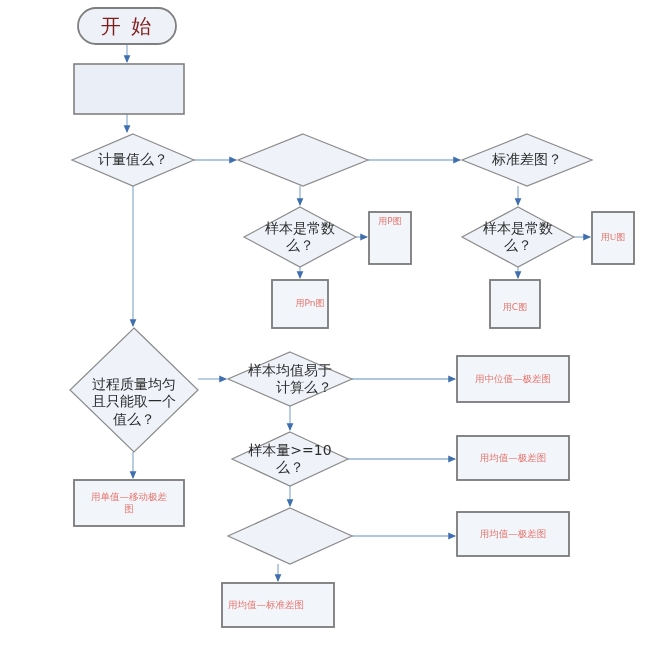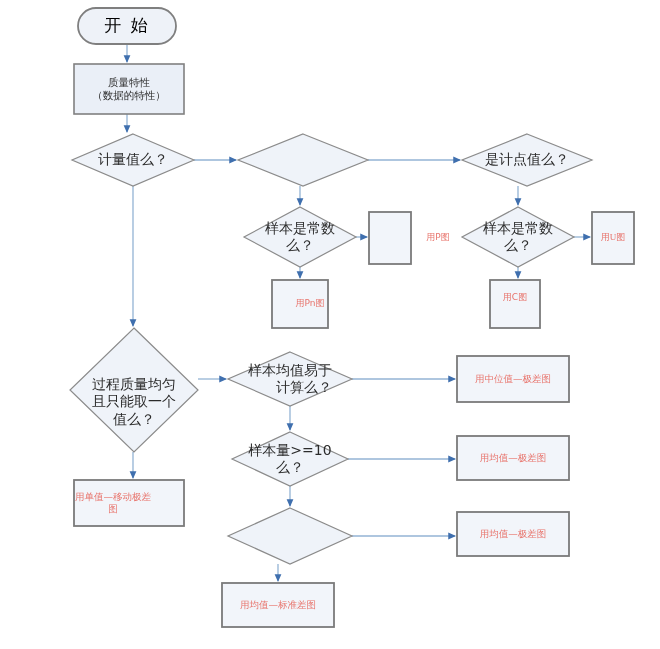--- a/index.html
+++ b/index.html
@@ -56,23 +56,23 @@
     display: flex;
     align-items: center;
     justify-content: center;
     text-align: center;
     line-height: 1.25;
     color: #2b2b2b;
     white-space: pre-line;
     pointer-events: none;
   }
   .node-label.t-start {
-    font-size: 17px;
+    font-size: 20px;
     letter-spacing: 2px;
-    color: #000000;
+    color: #7f1d1d;
   }
   .node-label.t-process {
     font-size: 10.5px;
   }
   .node-label.t-decision {
     font-size: 14px;
   }
   .node-label.t-result {
     font-size: 9.5px;
     color: #e8746c;
@@ -131,39 +131,37 @@
         <polygon points="290,508 352,536 290,564 228,536" class="node-shape diamond"></polygon>
         <rect x="457" y="356" width="112" height="46" class="node-shape result"></rect>
         <rect x="457" y="436" width="112" height="44" class="node-shape result"></rect>
         <rect x="457" y="512" width="112" height="44" class="node-shape result"></rect>
         <rect x="222" y="583" width="112" height="44" class="node-shape result"></rect>
         <rect x="74" y="480" width="110" height="46" class="node-shape result"></rect>
       </g>
   </svg>
   <div id="labels-layer" style="position:absolute;left:0;top:0;width:660px;height:649px;">
       <div class="node-label t-start" style="left: 78px; top: 8px; width: 98px; height: 36px;">开 始</div>
-      <div class="node-label t-process" style="left: 74px; top: 64px; width: 110px; height: 50px;">质量特性
-（数据的特性）</div>
       <div class="node-label t-decision" style="left: 72px; top: 134px; width: 122px; height: 52px;">计量值么？</div>
-      <div class="node-label t-decision" style="left: 462px; top: 134px; width: 130px; height: 52px;">是计点值么？</div>
+      <div class="node-label t-decision" style="left: 462px; top: 134px; width: 130px; height: 52px;">标准差图？</div>
       <div class="node-label t-decision" style="left: 244px; top: 207px; width: 112px; height: 60px;">样本是常数
 么？</div>
       <div class="node-label t-decision" style="left: 462px; top: 207px; width: 112px; height: 60px;">样本是常数
 么？</div>
-      <div class="node-label t-result-sm" style="left: 369px; top: 212px; width: 42px; height: 52px; margin-left: 48px;">用P图</div>
+      <div class="node-label t-result-sm" style="left: 369px; top: 196px; width: 42px; height: 52px;">用P图</div>
       <div class="node-label t-result-sm" style="left: 592px; top: 212px; width: 42px; height: 52px; font-family: Liberation Serif, serif;">用U图</div>
       <div class="node-label t-result-sm" style="left: 272px; top: 280px; width: 76px; height: 48px;">用Pn图</div>
-      <div class="node-label t-result-sm" style="left: 490px; top: 270px; width: 50px; height: 56px;">用C图</div>
+      <div class="node-label t-result-sm" style="left: 490px; top: 280px; width: 50px; height: 56px;">用C图</div>
       <div class="node-label t-decision" style="left: 70px; top: 340px; width: 128px; height: 124px;">过程质量均匀
 且只能取一个
 值么？</div>
       <div class="node-label t-decision" style="left: 228px; top: 352px; width: 124px; height: 54px; text-align: right;">样本均值易于
 计算么？</div>
       <div class="node-label t-decision" style="left: 232px; top: 432px; width: 116px; height: 54px;">样本量&gt;=10
 么？</div>
       <div class="node-label t-result" style="left: 457px; top: 356px; width: 112px; height: 46px; border-radius: 19px;">用中位值—极差图</div>
       <div class="node-label t-result" style="left: 457px; top: 436px; width: 112px; height: 44px;">用均值—极差图</div>
       <div class="node-label t-result" style="left: 457px; top: 512px; width: 112px; height: 44px;">用均值—极差图</div>
-      <div class="node-label t-result" style="left: 222px; top: 583px; width: 112px; height: 44px;">用均值—标准差图</div>
-      <div class="node-label t-result" style="left: 58px; top: 480px; width: 110px; height: 46px;">用单值—移动极差
+      <div class="node-label t-result" style="left: 210px; top: 583px; width: 112px; height: 44px;">用均值—标准差图</div>
+      <div class="node-label t-result" style="left: 74px; top: 480px; width: 110px; height: 46px;">用单值—移动极差
 图</div>
     </div>
 </div>
 
 </body></html>

